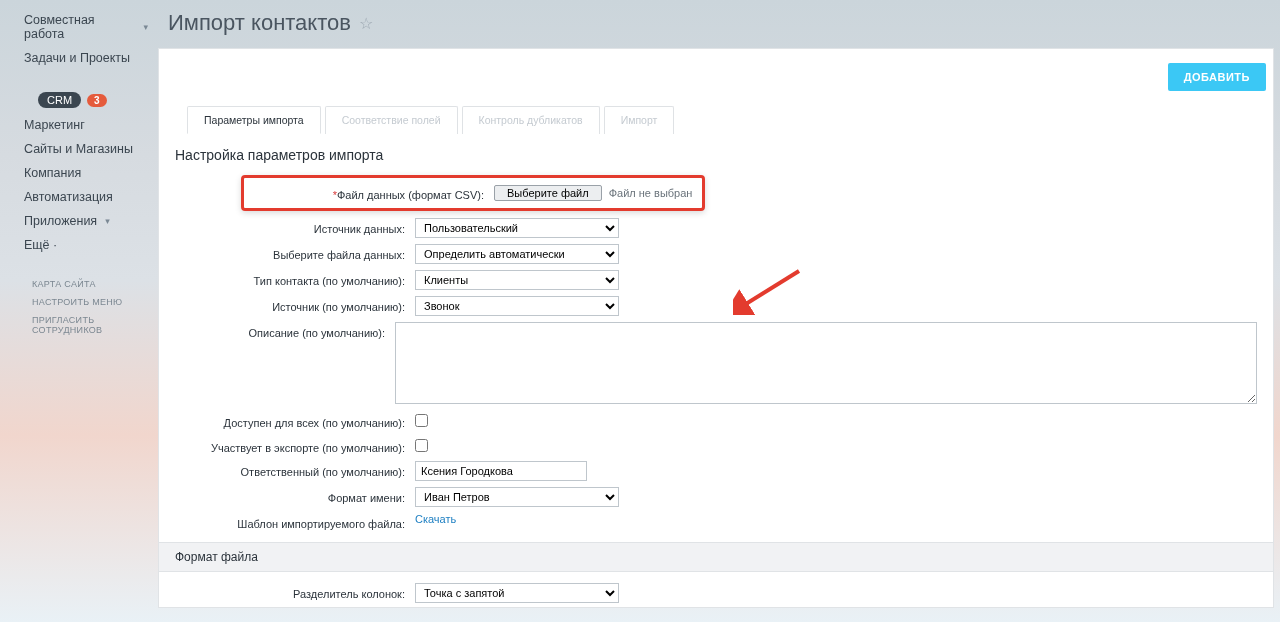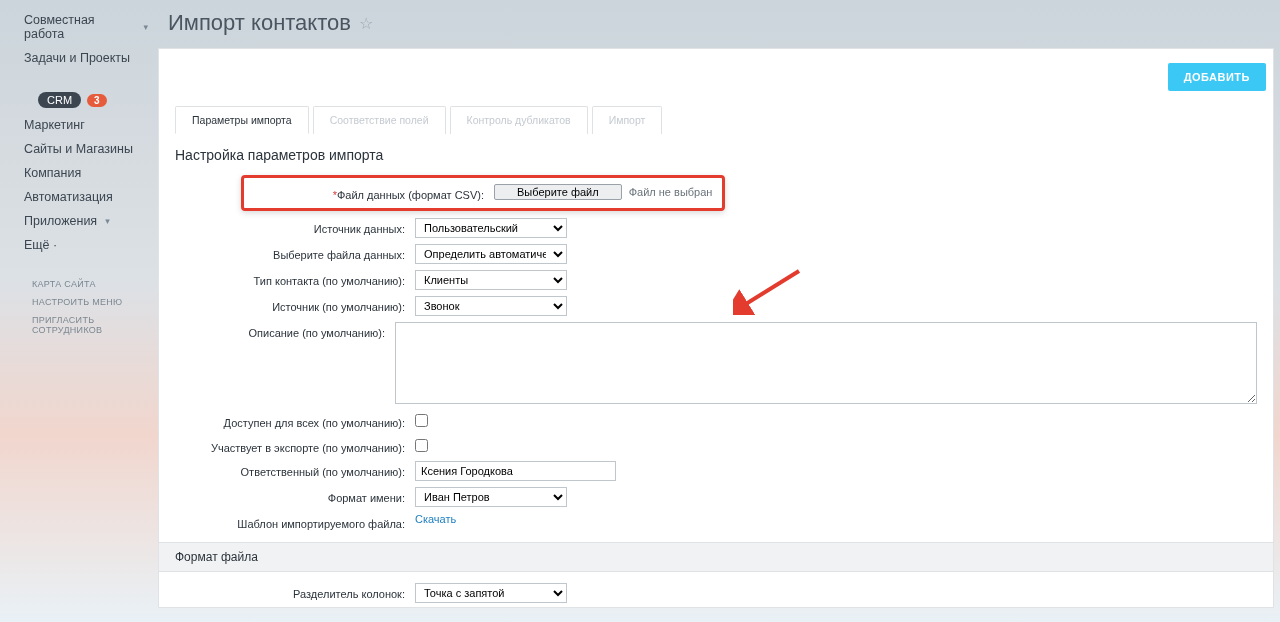--- a/index.html
+++ b/index.html
@@ -27,34 +27,34 @@
 .main { flex: 1; display: flex; flex-direction: column; min-width: 0; }
 .title-bar { padding: 10px 0 12px 10px; display: flex; align-items: center; gap: 8px; }
 .title-bar h1 { font-size: 22px; font-weight: 300; color: #4a5560; }
 .star { font-size: 16px; color: #9da8b2; }
 .panel { background: #fff; margin: 0 6px 6px 0; border: 1px solid #e0e3e6; height: 560px; overflow-y: auto; display: flex; flex-direction: column; }
 .panel-top { display: flex; justify-content: flex-end; padding: 14px 7px 14px 16px; }
 .add-btn { background: #3bc8f5; color: #fff; border: none; padding: 8px 16px; font-size: 11px; font-weight: 600; letter-spacing: 0.5px; border-radius: 2px; cursor: pointer; }
 .tabs { display: flex; gap: 4px; padding: 0 16px; }
 .tab { border: 1px solid #dfe2e5; border-bottom: none; padding: 7px 16px; font-size: 10.5px; color: #7f8a95; background: #fff; cursor: pointer; border-radius: 2px 2px 0 0; position: relative; top: 1px; }
 .tab.disabled { color: #c5cbd1; }
-.tab.active { color: #2b333b; background: #fff; z-index: 2; border-bottom: 1px solid #fff; }
+.tab.active { color: #2b333b; background: #fff; z-index: 2; border-bottom: 1px solid #fff; margin-left: 12px; }
 .tab-line { height: 1px; background: #dfe2e5; margin: 0 16px; }
 .section-title { font-size: 14px; color: #2b333b; padding: 14px 16px 10px 16px; font-weight: 400; }
 .form-row { display: flex; align-items: flex-start; padding: 3px 16px; }
 .form-label { width: 240px; text-align: right; padding-right: 10px; font-size: 11px; color: #2b333b; padding-top: 4px; line-height: 1.3; }
 .form-label .req { color: #d83b3b; }
 .form-field { flex: 1; font-size: 11px; }
-.form-field select { width: 152px; font-size: 11px; padding: 2px 4px; border: 1px solid #bfc6cc; background: #fff; height: 20px; }
-.form-field input[type="text"] { width: 201px; font-size: 11px; padding: 2px 5px; border: 1px solid #bfc6cc; height: 20px; }
+.form-field select { width: 204px; font-size: 11px; padding: 2px 4px; border: 1px solid #bfc6cc; background: #fff; height: 20px; }
+.form-field input[type="text"] { width: 172px; font-size: 11px; padding: 2px 5px; border: 1px solid #bfc6cc; height: 20px; }
 .form-field textarea { width: 862px; height: 82px; font-size: 11px; padding: 3px 5px; border: 1px solid #bfc6cc; resize: both; font-family: inherit; }
 .form-field a { color: #1d7fc2; font-size: 11px; text-decoration: none; }
-.file-btn { font-size: 11px; padding: 1px 22px; border: 1px solid #9aa1a8; background: #eceef0; cursor: pointer; border-radius: 2px; }
+.file-btn { font-size: 11px; padding: 1px 12px; border: 1px solid #9aa1a8; background: #eceef0; cursor: pointer; border-radius: 2px; }
 .file-status { font-size: 11px; color: #6a737b; margin-left: 4px; }
-.highlight-box { border: 3px solid #e33b2e; border-radius: 4px; padding: 6px 10px; margin: 2px 0 4px 82px; display: inline-flex; box-shadow: 0 2px 6px rgba(0,0,0,0.15); position: relative; }
+.highlight-box { border: 3px solid #e33b2e; border-radius: 4px; padding: 6px 10px; margin: 2px 0 4px 82px; display: inline-flex; align-items: center; box-shadow: 0 2px 6px rgba(0,0,0,0.15); position: relative; }
 .section-divider { background: #f1f2f4; border-top: 1px solid #e0e3e6; border-bottom: 1px solid #e0e3e6; padding: 7px 16px; font-size: 12px; color: #2b333b; margin: 8px 0 8px 0; font-weight: 500; }
 .checkbox-field input { margin-top: 2px; }
 .arrow { position: absolute; left: 574px; top: 134px; pointer-events: none; z-index: 10; }
 .content-wrap { position: relative; }
 
 .panel::-webkit-scrollbar { width: 12px; }
 .panel::-webkit-scrollbar-track { background: #f3f4f5; }
 .panel::-webkit-scrollbar-thumb { background: #c7ccd1; border-radius: 6px; }
 </style>
 </head>

